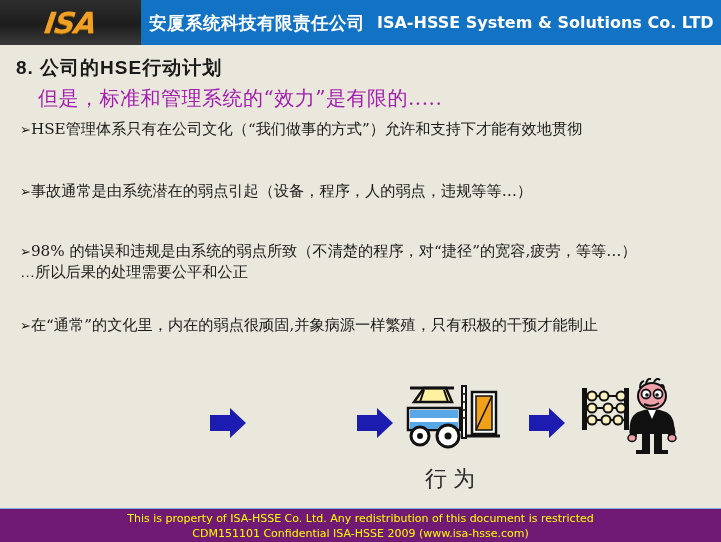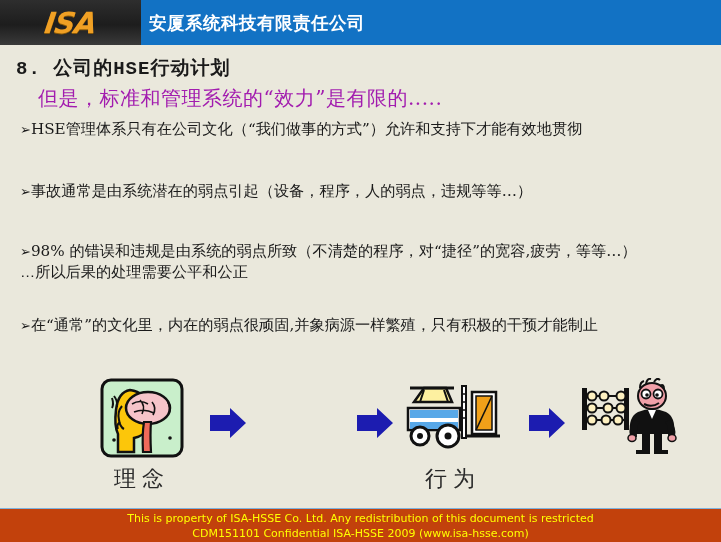--- a/index.html
+++ b/index.html
@@ -49,21 +49,21 @@
     font-weight:bold;font-size:16px;color:#ffffff;
     margin-left:12px;white-space:nowrap;
   }
 
   
   .content{
     position:absolute;left:0;top:45px;width:721px;height:463px;
   }
   .slide-title{
     position:absolute;left:16px;top:10px;
-    font-family:Liberation Mono, monospace;
+    font-family:Liberation Sans, sans-serif;
     font-weight:bold;font-size:19px;color:#1a1a1a;
     letter-spacing:1px;white-space:nowrap;
   }
   .slide-subtitle{
     position:absolute;left:38px;top:40px;
     font-family:"DejaVu Serif","Liberation Serif",serif;
     font-weight:normal;font-size:20px;color:#a21caf;
     letter-spacing:0.5px;white-space:nowrap;
   }
   .bullets{
@@ -99,21 +99,21 @@
     font-size:22px;color:#2a2a2a;letter-spacing:6px;
     margin-top:6px;white-space:nowrap;
   }
   .arrow{
     position:absolute;top:28px;width:40px;height:34px;
   }
 
   
   .footer{
     position:absolute;left:0;bottom:0;width:721px;height:34px;
-    background:#c2410c;
+    background:#701a75;
     border-top:1px solid #7fb2dd;
     text-align:center;
     padding-top:2px;box-sizing:border-box;
   }
   .footer-line{
     font-family:"DejaVu Sans","Liberation Sans",sans-serif;
     font-size:11px;color:#ffff00;line-height:15px;
     white-space:nowrap;
   }
 </style>
@@ -121,20 +121,21 @@
 <body>
 
 <div class="slide">
 
   <div class="header">
     <div class="header-logo-box">
       <span class="logo-text">ISA</span>
     </div>
     <div class="header-title-wrap">
       <span class="hdr-cn">安厦系统科技有限责任公司</span>
+      <span class="hdr-en">ISA-HSSE  System &amp; Solutions Co. LTD</span>
     </div>
   </div>
 
   <div class="content">
 
     <div class="slide-title">8.  公司的HSE行动计划</div>
     <div class="slide-subtitle">但是，标准和管理系统的“效力”是有限的.....</div>
 
     <div class="bullets">
 
@@ -152,38 +153,20 @@
       </div>
 
       <div class="bullet b4">
         <span class="arrowglyph">➢</span><span>在“通常”的文化里，内在的弱点很顽固,并象病源一样繁殖，只有积极的干预才能制止</span>
       </div>
 
     </div>
 
     <div class="picrow">
 
-      <div class="pic-cell" style="left:96px;">
-        <div class="pic-frame">
-          <svg viewBox="0 0 84 80" width="84" height="80">
-            <rect x="2" y="2" width="80" height="76" rx="9" fill="#c9efcb" stroke="#111" stroke-width="3"></rect>
-            <path d="M30 12 q-12 2 -14 20 q-2 16 2 24 l0 18 l16 0 l0 -14 q10 -2 14 -10 l0 -20 q-2 -16 -18 -18 z" fill="#fcc60a" stroke="#111" stroke-width="2.5"></path>
-            <path d="M22 28 q-5 6 -3 14 q1 7 5 9" fill="none" stroke="#111" stroke-width="2"></path>
-            <path d="M20 44 q-4 3 -2 7" fill="none" stroke="#111" stroke-width="2"></path>
-            <ellipse cx="48" cy="30" rx="22" ry="16" fill="#f6c4c9" stroke="#111" stroke-width="2.5"></ellipse>
-            <path d="M32 26 q8 -5 16 0 M34 34 q10 -4 20 1 M40 22 q6 6 2 14 M52 24 q5 6 1 13" fill="none" stroke="#111" stroke-width="1.6"></path>
-            <path d="M44 44 q-2 12 -1 30 l8 0 q-1 -18 0 -30 z" fill="#ef6a5a" stroke="#111" stroke-width="2.2"></path>
-            <path d="M12 20 q2 6 0 10 M14 18 q4 5 3 11" stroke="#111" stroke-width="2" fill="none"></path>
-            <circle cx="14" cy="62" r="1.8" fill="#111"></circle>
-            <circle cx="70" cy="60" r="1.8" fill="#111"></circle>
-            <path d="M68 24 q3 6 1 12" stroke="#111" stroke-width="2" fill="none"></path>
-          </svg>
-        </div>
-        <div class="pic-label">理念</div>
-      </div>
 
       <div class="arrow" style="left:208px;">
         <svg viewBox="0 0 40 34" width="40" height="34">
           <path d="M2 9 L22 9 L22 2 L38 17 L22 32 L22 25 L2 25 Z" fill="#1c1cb0"></path>
         </svg>
       </div>
 
 
       <div class="arrow" style="left:355px;">
         <svg viewBox="0 0 40 34" width="40" height="34">

